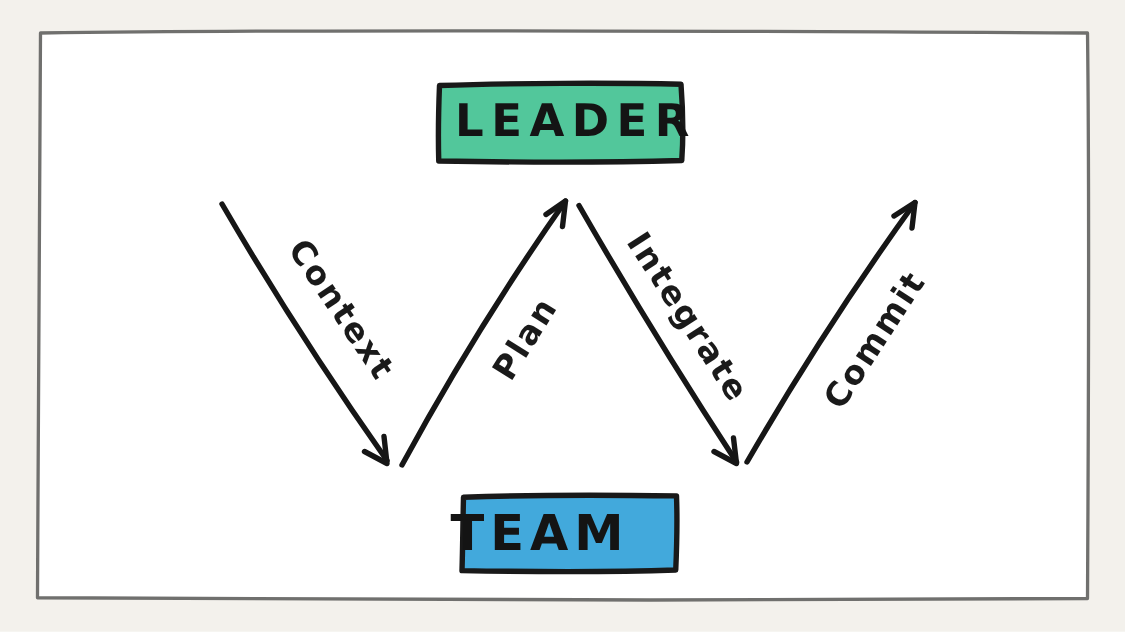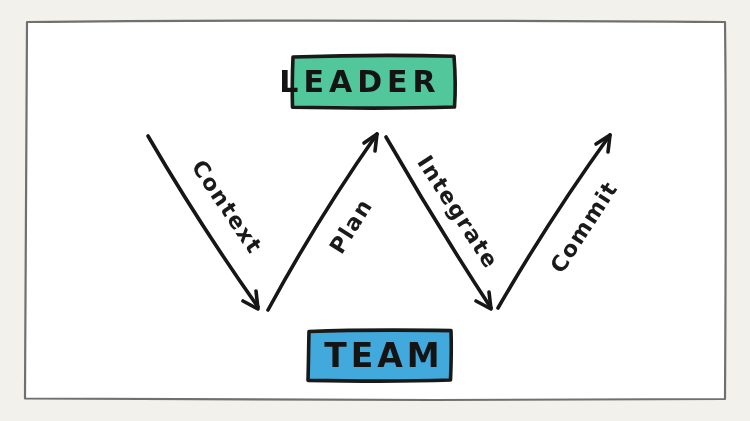--- a/index.html
+++ b/index.html
@@ -13,22 +13,22 @@
   }
   .stage svg { position:absolute; left:0; top:0; }
   .node-label {
     position: absolute;
     transform: translate(-50%, -52%);
     color: #141414;
     font-weight: bold;
     white-space: nowrap;
     user-select: none;
   }
-  .node-label.leader { left: 360px; top: 82px;  font-size: 30px; letter-spacing: 5px; }
-  .node-label.team   { left: 384px; top: 356px; font-size: 33px; letter-spacing: 4px; }
+  .node-label.leader { left: 384px; top: 82px;  font-size: 30px; letter-spacing: 5px; }
+  .node-label.team   { left: 360px; top: 356px; font-size: 33px; letter-spacing: 4px; }
   .edge-label {
     position: absolute;
     transform-origin: center;
     color: #1a1a1a;
     font-weight: bold;
     font-size: 22px;
     letter-spacing: 1.5px;
     white-space: nowrap;
     user-select: none;
   }

